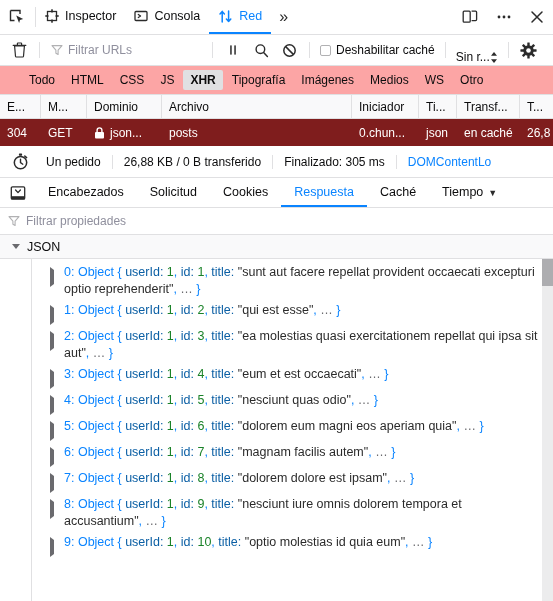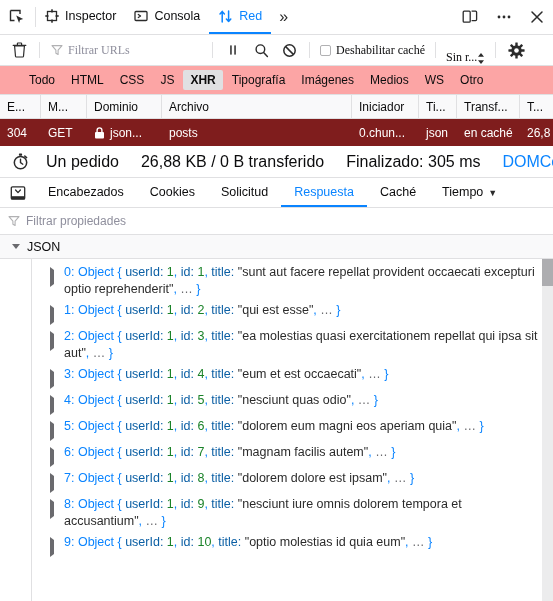--- a/index.html
+++ b/index.html
@@ -42,21 +42,20 @@
 
   
   .net-toolbar {
     height: 31px; min-height:31px;
     display:flex; align-items:center;
     background:#ffffff;
     border-bottom:1px solid #e0e0e2;
     padding: 0 6px;
     box-sizing:border-box;
     gap: 2px;
-    font-family: Liberation Serif, serif;
   }
   .ico-btn { display:flex; align-items:center; justify-content:center; width:26px; height:24px; cursor:default; }
   .vsep { width:1px; height:16px; background:#e0e0e2; margin:0 5px; }
   .filter-box {
     flex: 1 1 auto; display:flex; align-items:center; gap:5px;
     height:20px; padding:0 4px; min-width:40px; max-width:150px;
   }
   .filter-box .ph { color:#8f8f9d; font-size:12px; white-space:nowrap; overflow:hidden; }
   .chk-wrap { display:flex; align-items:center; gap:5px; padding:0 3px; white-space:nowrap; }
   .chkbox { width:11px; height:11px; border:1px solid #b1b1b3; border-radius:2px; background:#fff; box-sizing:border-box; }
@@ -95,21 +94,21 @@
   .c-file   { width:190px; }
   .c-init   { width:67px; }
   .c-type   { width:38px; }
   .c-transf { width:63px; }
   .c-size   { width:33px; border-right:none !important; }
 
   
   .summary {
     height:32px; min-height:28px; display:flex; align-items:center;
     background:#ffffff; border-bottom:1px solid #e0e0e2;
-    font-size:16px; padding-left:6px; box-sizing:border-box;
+    font-size:12px; padding-left:6px; box-sizing:border-box;
     overflow:hidden; white-space:nowrap;
   }
   .summary .seg { padding:0 11px; }
   .summary .divider { width:1px; height:14px; background:#e0e0e2; }
   .summary .dcl { color:#0a84ff; padding:0 11px; }
 
   
   .details-tabs {
     height:30px; min-height:30px; display:flex; align-items:stretch;
     background:#ffffff; border-bottom:1px solid #e0e0e2;
@@ -403,22 +402,22 @@
     <div class="dt-ico">
       <span>
         <svg width="16" height="16" viewBox="0 0 16 16">
           <rect x="1.3" y="1.8" width="13.4" height="12.4" rx="1.2" fill="none" stroke="#2b2b2b" stroke-width="1.3"></rect>
           <rect x="1.3" y="11.2" width="13.4" height="3" fill="#2b2b2b"></rect>
           <path d="M5.6 5 L8 7.6 L10.4 5" fill="none" stroke="#2b2b2b" stroke-width="1.3" stroke-linecap="round" stroke-linejoin="round"></path>
         </svg>
       </span>
     </div>
     <div class="dtab">Encabezados</div>
+    <div class="dtab">Solicitud</div>
     <div class="dtab">Cookies</div>
-    <div class="dtab">Solicitud</div>
     <div class="dtab selected">Respuesta</div>
     <div class="dtab">Caché</div>
     <div class="dtab" style="padding-right:5px;">Tiempo</div>
     <div class="dt-caret">
       <span>▼</span>
     </div>
   </div>
 
   <div class="props-filter">
     <span>

